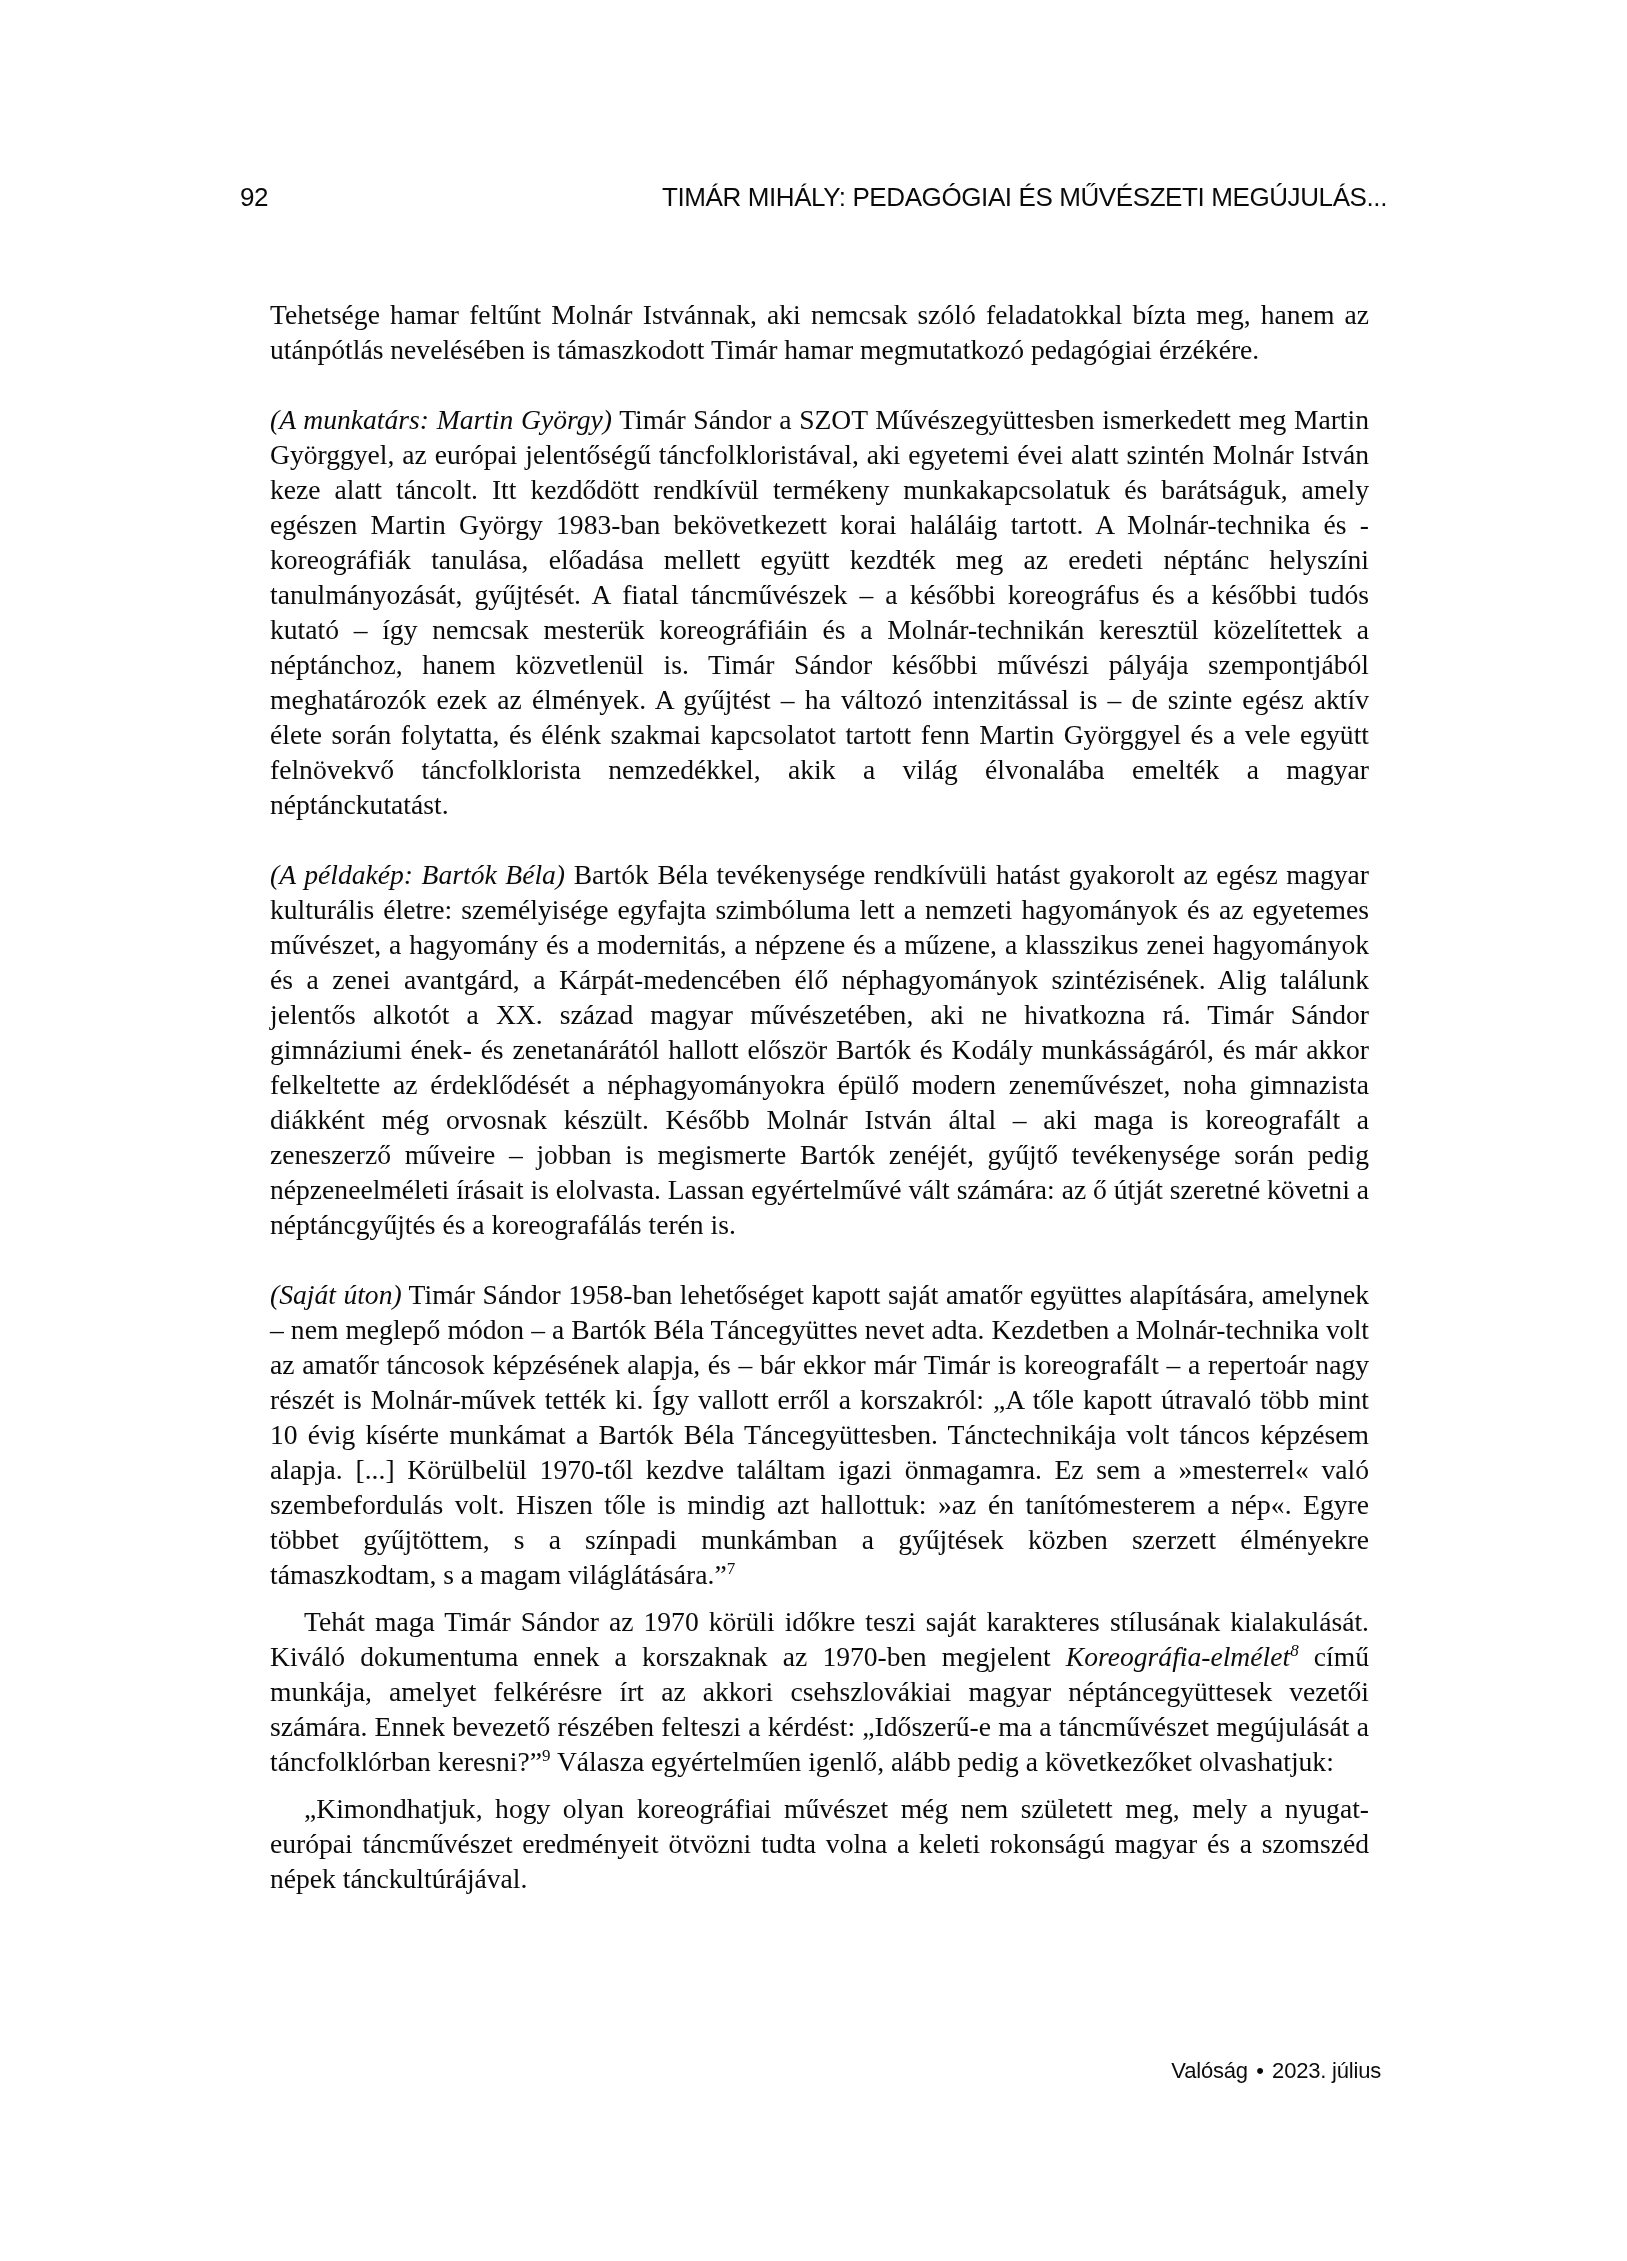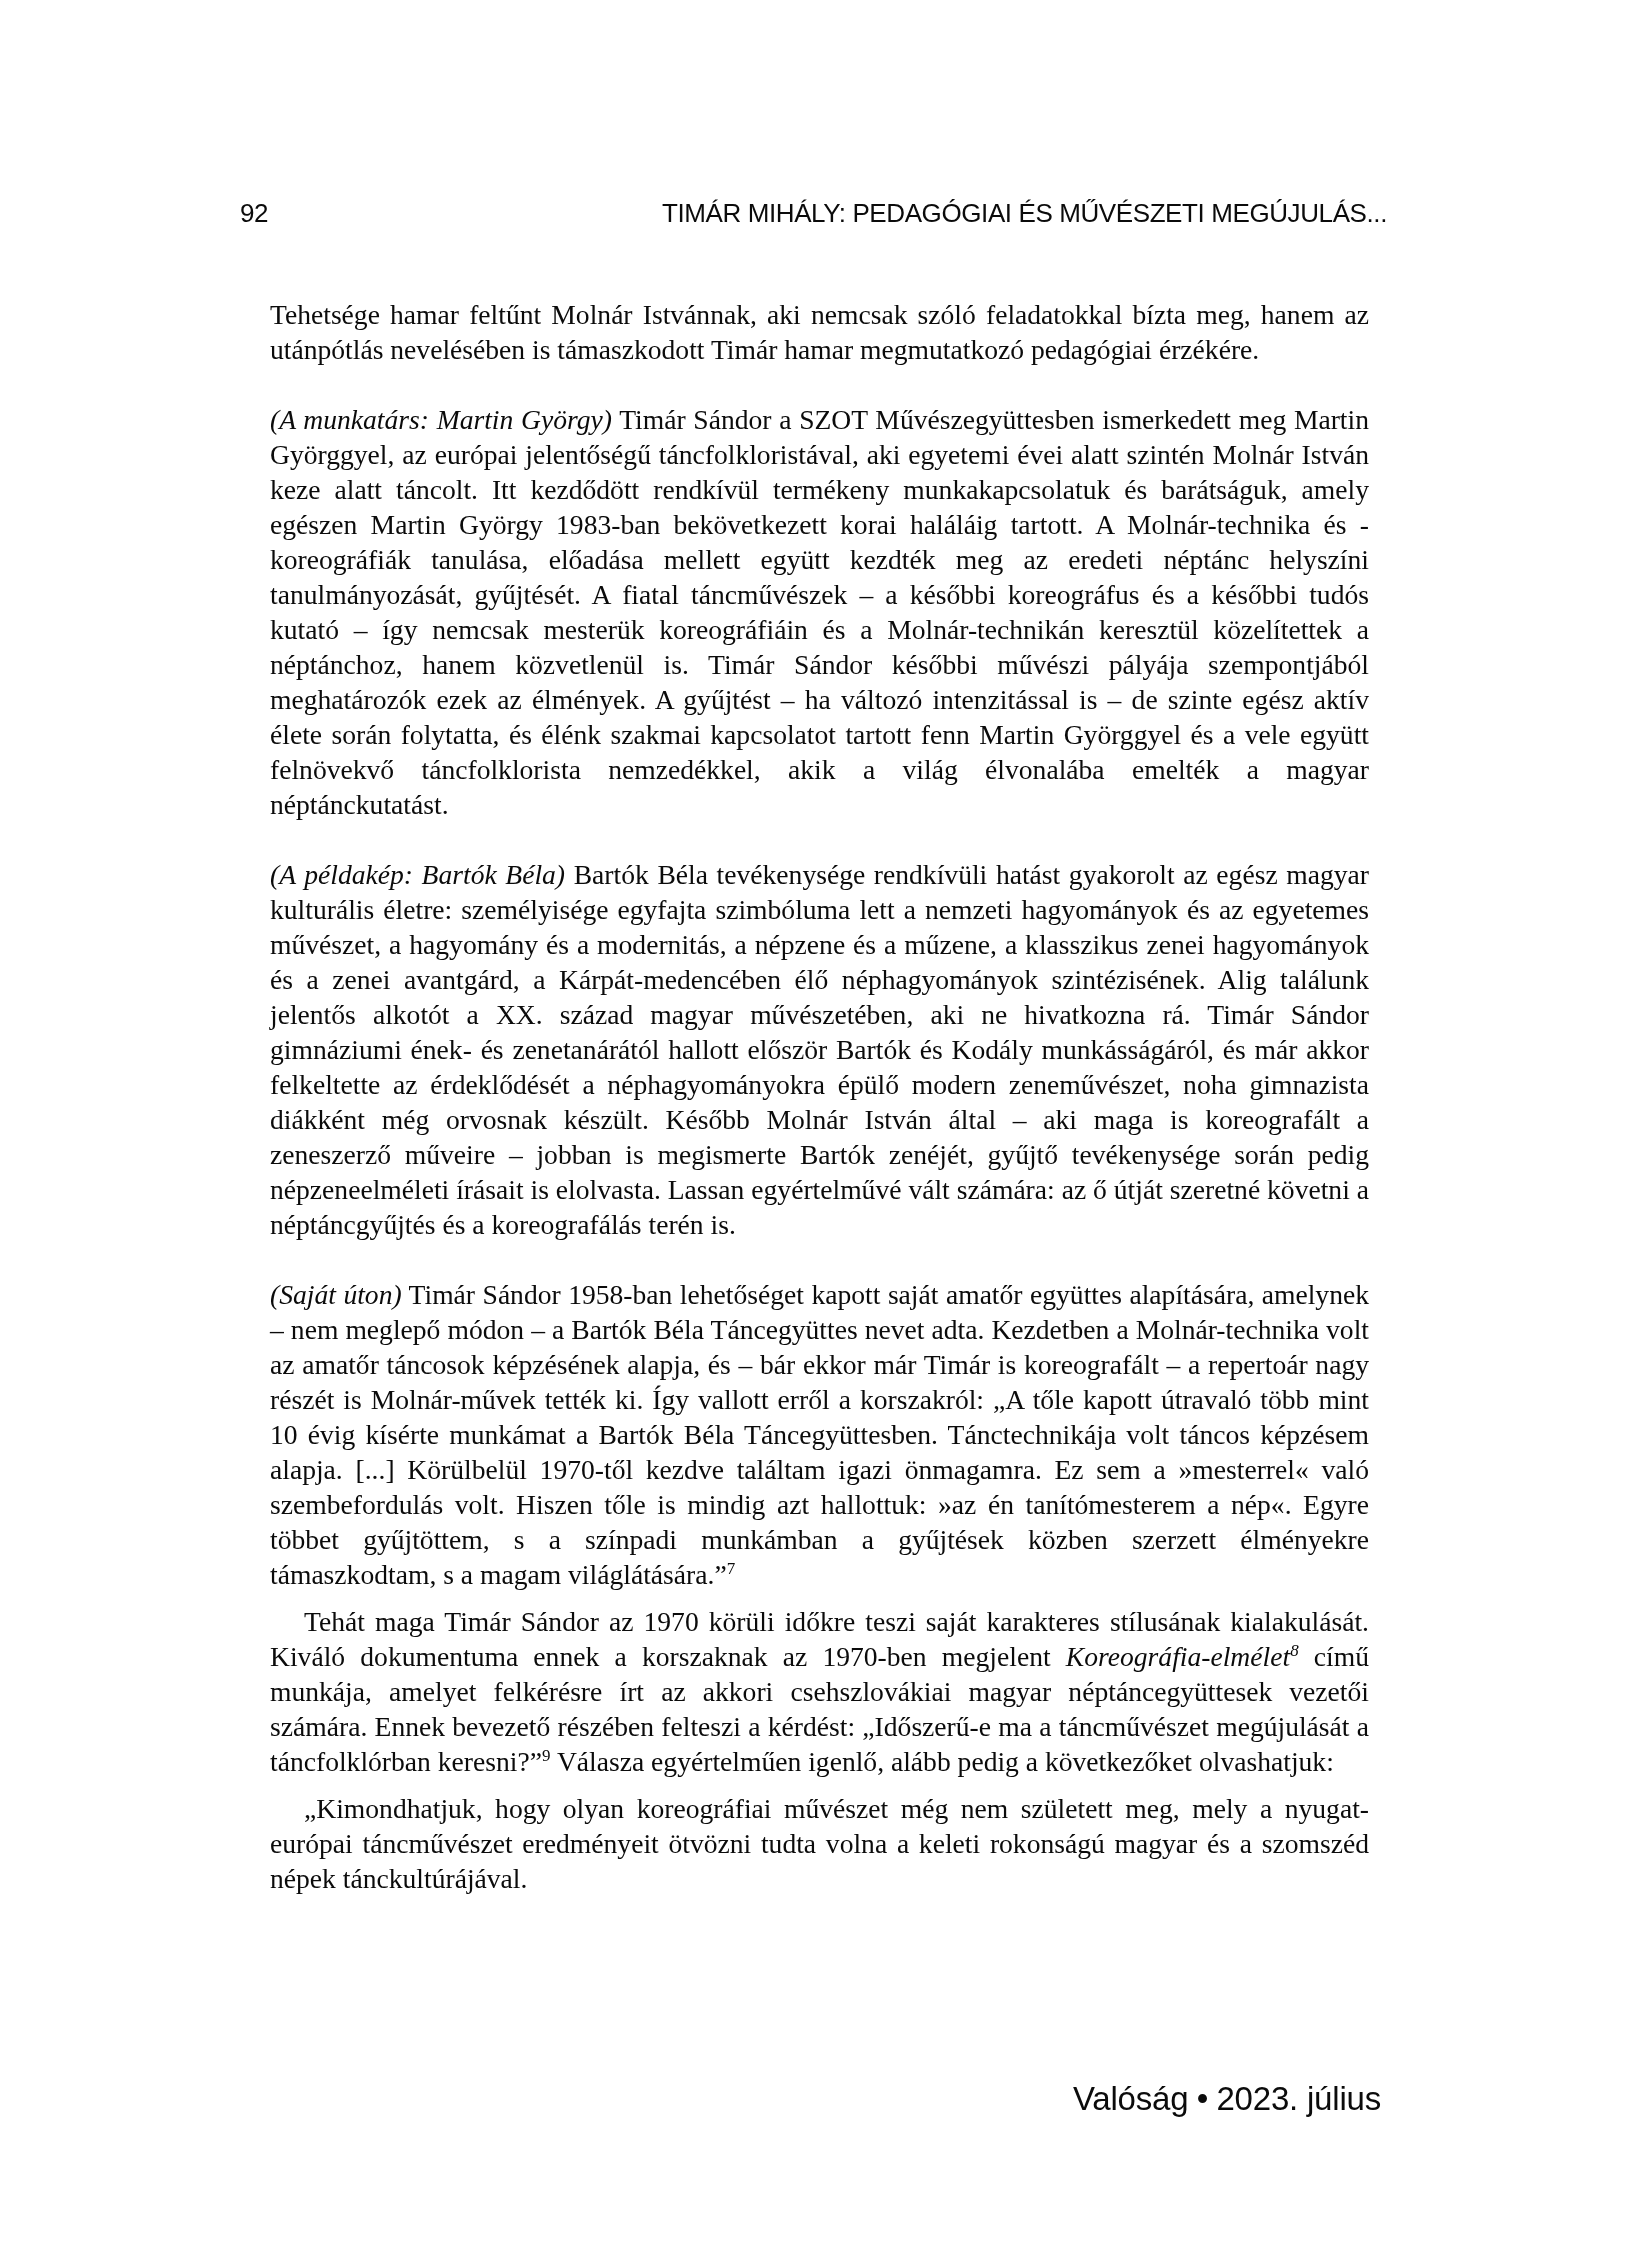--- a/index.html
+++ b/index.html
@@ -12,21 +12,21 @@
     width: 1628px;
     height: 2261px;
     background: #ffffff;
     color: #0b0b0b;
     overflow: hidden;
   }
   .header {
     position: absolute;
     left: 240px;
     right: 241px;
-    top: 200px;
+    top: 184px;
     display: flex;
     justify-content: space-between;
     align-items: flex-start;
     font-family: "Liberation Sans", sans-serif;
     font-size: 26px;
     line-height: 27.6px;
     letter-spacing: -0.4px;
     white-space: nowrap;
   }
   .runtitle {
@@ -53,27 +53,26 @@
     font-size: 17px;
     line-height: 0;
     vertical-align: super;
   }
   sup.fn.it { font-style: italic; }
   .footer {
     position: absolute;
     right: 247px;
     top: 2057px;
     font-family: "Liberation Sans", sans-serif;
-    font-size: 33px;
+    font-size: 22px;
     line-height: 27.6px;
     letter-spacing: -0.2px;
     display: inline-flex;
     gap: 8.4px;
     white-space: nowrap;
-    margin-top: 28px;
   }
 </style>
 </head>
 <body>
 
 <div class="page">
 
   <div class="header">
     <span class="pagenum">92</span>
     <span class="runtitle">TIMÁR MIHÁLY: PEDAGÓGIAI ÉS MŰVÉSZETI MEGÚJULÁS...</span>

